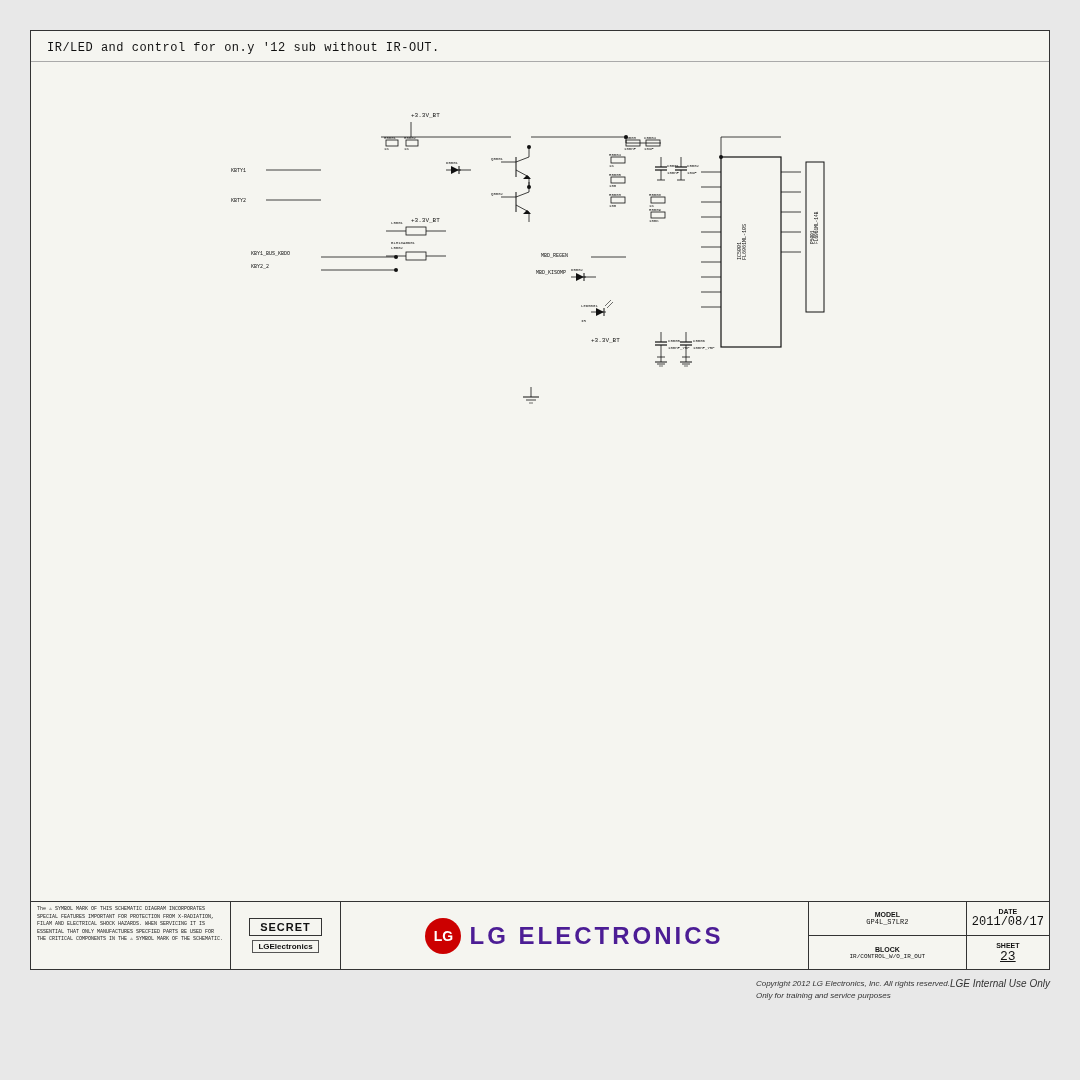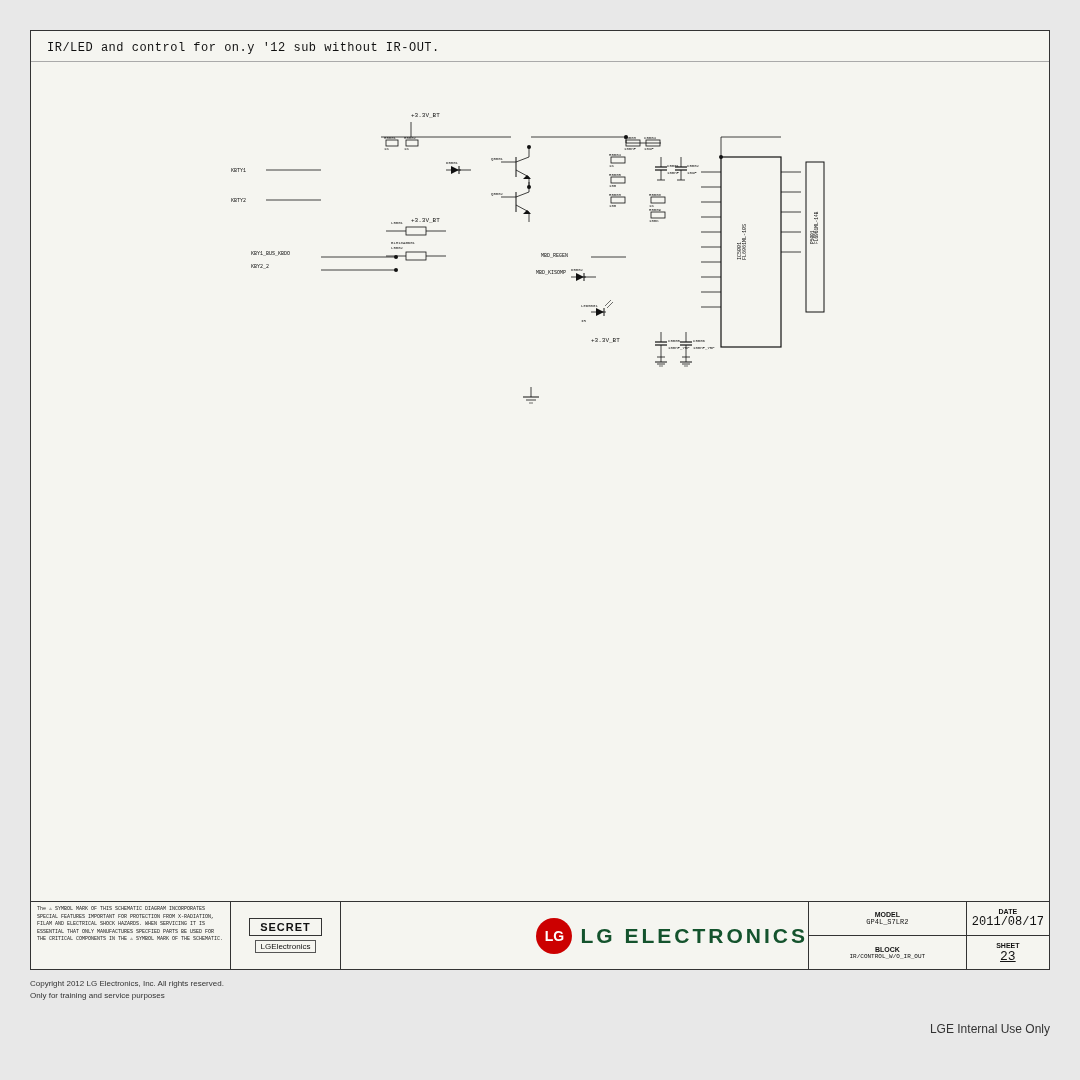--- a/index.html
+++ b/index.html
@@ -88,46 +88,46 @@
       font-weight: bold;
       font-family: Arial, sans-serif;
       letter-spacing: 1px;
       color: #111;
     }
     .footer-center {
       flex: 1;
       border-right: 1.5px solid #333;
       display: flex;
       align-items: center;
-      justify-content: flex-end;
+      justify-content: center;
     }
     .lg-logo-area {
       display: flex;
       align-items: center;
       gap: 8px;
     }
     .lg-circle {
       width: 36px;
       height: 36px;
       border-radius: 50%;
       background: #cc0000;
       display: flex;
       align-items: center;
       justify-content: center;
       color: white;
       font-size: 14px;
       font-weight: bold;
       font-family: Arial, sans-serif;
     }
     .lg-text {
-      font-size: 21px;
+      font-size: 24px;
       font-weight: bold;
       font-family: Arial, sans-serif;
       letter-spacing: 3px;
-      color: #14532d;
+      color: #4c1d95;
     }
     .footer-right {
       width: 240px;
       display: flex;
       flex-direction: column;
     }
     .footer-right-top {
       display: flex;
       flex: 1;
       border-bottom: 1px solid #333;
@@ -161,24 +161,25 @@
     .footer-cell-wide {
       flex: 2;
     }
     .footer-cell-narrow {
       flex: 1;
     }
     .bottom-credits {
       margin-top: 8px;
       width: 1020px;
       display: flex;
-      justify-content: space-between;
+      justify-content: flex-end;
       font-size: 8.5px;
       font-family: Arial, sans-serif;
       color: #333;
+      font-style: italic;
     }
   </style>
 </head>
 <body>
 
 <div class="page">
   <div class="schematic-sheet">
 
     <div class="title-bar">IR/LED  and  control  for  on.y  '12  sub  without  IR-OUT.</div>
 
@@ -392,21 +393,21 @@
     <div class="footer-section">
 
       <div class="footer-left">
         <span style="font-size:5px; line-height:1.5; color:#222;">
           The <span>⚠</span> SYMBOL MARK OF THIS SCHEMATIC DIAGRAM INCORPORATES SPECIAL FEATURES IMPORTANT FOR PROTECTION FROM X-RADIATION, FILAM AND ELECTRICAL SHOCK HAZARDS. WHEN SERVICING IT IS ESSENTIAL THAT ONLY MANUFACTURES SPECFIED PARTS BE USED FOR THE CRITICAL COMPONENTS IN THE <span>⚠</span> SYMBOL MARK OF THE SCHEMATIC.
         </span>
       </div>
 
       <div class="footer-center-left">
         <div class="secret-box">SECRET</div>
-        <div style="font-size:8px; font-family:Arial,sans-serif; font-weight:normal; color:#111; border:1px solid #555; padding:1px 5px;">LGElectronics</div>
+        <div style="font-size:8px; font-family:Arial,sans-serif; font-weight:bold; color:#111; border:1px solid #555; padding:1px 5px;">LGElectronics</div>
       </div>
 
       <div class="footer-center">
         <div class="lg-logo-area">
           <div class="lg-circle">LG</div>
           <div class="lg-text">LG ELECTRONICS</div>
         </div>
       </div>
 
       <div class="footer-right">
@@ -432,15 +433,15 @@
         </div>
       </div>
     </div>
   </div>
 
   <div class="bottom-credits">
     <div style="font-size:8px; font-family:Arial,sans-serif; color:#333; line-height:1.5;">
       <span>Copyright 2012 LG Electronics, Inc. All rights reserved.</span><br>
       <span>Only for training and service purposes</span>
     </div>
-    <div style="font-size:12px; font-family:Arial,sans-serif; color:#333;margin-top:44px;">LGE Internal Use Only</div>
+    <div style="font-size:10px; font-family:Arial,sans-serif; color:#333;">LGE Internal Use Only</div>
   </div>
 </div>
 
 </body></html>

